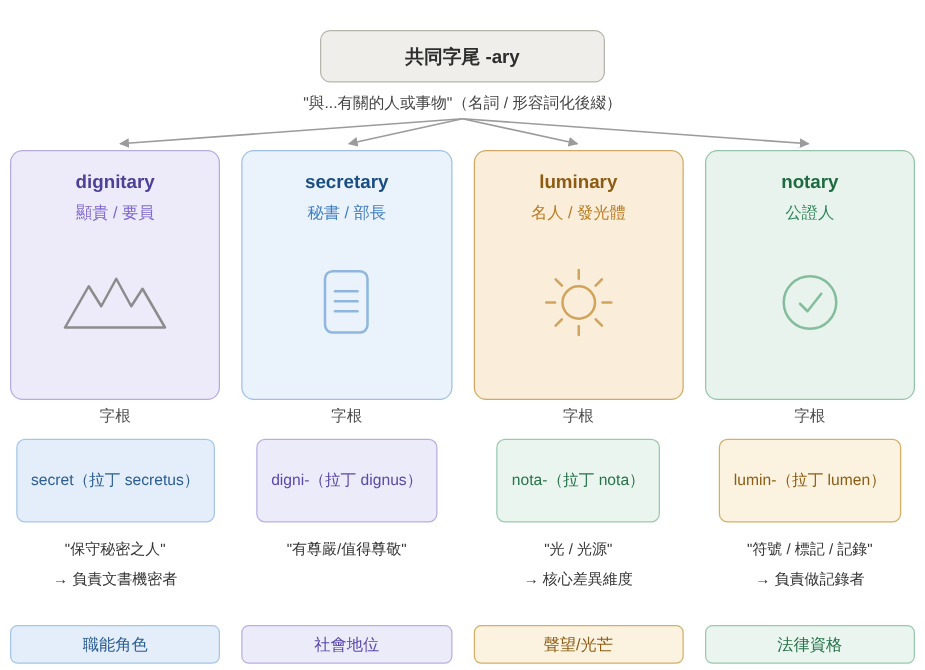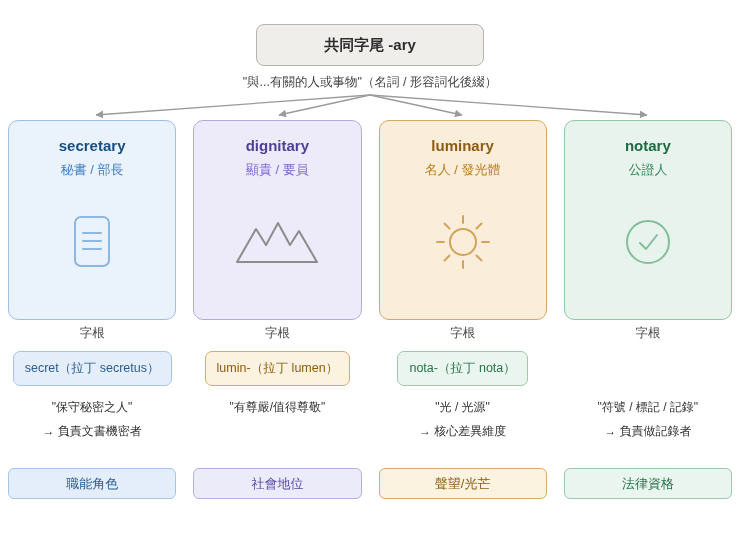--- a/index.html
+++ b/index.html
@@ -78,21 +78,21 @@
   .labels-row { margin-top: 5px; }
   .root-label {
     text-align: center;
     font-size: 12.5px;
     color: #4f4f4f;
   }
   .chips-row { margin-top: 9px; }
   .chip-cell { text-align: center; }
   .chip {
     display: inline-block;
-    padding: 8px 11px;
+    padding: 24px 11px;
     border-radius: 7px;
     background: var(--chip-bg);
     border: 1px solid var(--chip-border);
     color: var(--chip-text);
     font-size: 12.5px;
     white-space: nowrap;
   }
   .gloss-row { margin-top: 13px; }
   .gloss-cell { text-align: center; }
   .gloss-line1 {
@@ -143,39 +143,39 @@
       </marker>
     </defs>
     <line x1="362" y1="1" x2="88" y2="21" stroke="#9b9b9b" stroke-width="1.3" marker-end="url(#ah)"></line>
     <line x1="362" y1="1" x2="271" y2="21" stroke="#9b9b9b" stroke-width="1.3" marker-end="url(#ah)"></line>
     <line x1="362" y1="1" x2="454" y2="21" stroke="#9b9b9b" stroke-width="1.3" marker-end="url(#ah)"></line>
     <line x1="362" y1="1" x2="639" y2="21" stroke="#9b9b9b" stroke-width="1.3" marker-end="url(#ah)"></line>
   </svg>
 
   <div class="grid-row cards-row">
 
+    <div class="card" style="--card-bg: #edebfa; --card-border: #b6abe0; --title: #4f3f96; --meaning: #7d66cc; --chip-bg: #ecebfa; --chip-border: #b9aee2; --chip-text: #5a49a8; --icon: #8c8c8c;">
+      <div class="word">dignitary</div>
+      <div class="meaning">顯貴 / 要員</div>
+      <div class="icon-area">
+        <svg class="icon" width="92" height="48" viewBox="0 0 92 48">
+          <path d="M6,44 L25,11 L35,27 L47,5 L59,27 L68,13 L86,44 Z" fill="none" stroke="var(--icon)" stroke-width="2" stroke-linejoin="round"></path>
+        </svg>
+      </div>
+    </div>
+
     <div class="card" style="--card-bg: #eaf2fc; --card-border: #9fc0e6; --title: #1a4e80; --meaning: #3f7fc1; --chip-bg: #e3eefa; --chip-border: #a5c6e8; --chip-text: #2b5d8f; --icon: #8eb6de;">
       <div class="word">secretary</div>
       <div class="meaning">秘書 / 部長</div>
       <div class="icon-area">
         <svg class="icon" width="48" height="60" viewBox="0 0 48 60">
           <rect x="7" y="5" width="34" height="49" rx="6" fill="none" stroke="var(--icon)" stroke-width="2"></rect>
           <line x1="15" y1="21" x2="33" y2="21" stroke="var(--icon)" stroke-width="2" stroke-linecap="round"></line>
           <line x1="15" y1="29" x2="33" y2="29" stroke="var(--icon)" stroke-width="2" stroke-linecap="round"></line>
           <line x1="15" y1="37" x2="33" y2="37" stroke="var(--icon)" stroke-width="2" stroke-linecap="round"></line>
-        </svg>
-      </div>
-    </div>
-
-    <div class="card" style="--card-bg: #edebfa; --card-border: #b6abe0; --title: #4f3f96; --meaning: #7d66cc; --chip-bg: #ecebfa; --chip-border: #b9aee2; --chip-text: #5a49a8; --icon: #8c8c8c;">
-      <div class="word">dignitary</div>
-      <div class="meaning">顯貴 / 要員</div>
-      <div class="icon-area">
-        <svg class="icon" width="92" height="48" viewBox="0 0 92 48">
-          <path d="M6,44 L25,11 L35,27 L47,5 L59,27 L68,13 L86,44 Z" fill="none" stroke="var(--icon)" stroke-width="2" stroke-linejoin="round"></path>
         </svg>
       </div>
     </div>
 
     <div class="card" style="--card-bg: #faeedb; --card-border: #d2a964; --title: #8d5c12; --meaning: #b97a1e; --chip-bg: #fbf2df; --chip-border: #d6ae66; --chip-text: #8d5c12; --icon: #d2a35a;">
       <div class="word">luminary</div>
       <div class="meaning">名人 / 發光體</div>
       <div class="icon-area">
         <svg class="icon" width="64" height="64" viewBox="0 0 64 64">
           <circle cx="32" cy="32" r="13" fill="none" stroke="var(--icon)" stroke-width="2"></circle>
@@ -210,25 +210,28 @@
     <div class="root-label">字根</div>
     <div class="root-label">字根</div>
     <div class="root-label">字根</div>
     <div class="root-label">字根</div>
   </div>
 
   <div class="grid-row chips-row">
     <div class="chip-cell" style="--card-bg: #eaf2fc; --card-border: #9fc0e6; --title: #1a4e80; --meaning: #3f7fc1; --chip-bg: #e3eefa; --chip-border: #a5c6e8; --chip-text: #2b5d8f; --icon: #8eb6de;">
       <span class="chip">secret（拉丁 secretus）</span>
     </div>
+    <div class="chip-cell" style="--card-bg: #edebfa; --card-border: #b6abe0; --title: #4f3f96; --meaning: #7d66cc; --chip-bg: #ecebfa; --chip-border: #b9aee2; --chip-text: #5a49a8; --icon: #8c8c8c;">
+      <span class="chip">digni-（拉丁 dignus）</span>
+    </div>
+    <div class="chip-cell" style="--card-bg: #e7f3ec; --card-border: #95c5a9; --title: #1e6b41; --meaning: #2f855a; --chip-bg: #e9f5ee; --chip-border: #9bc9ae; --chip-text: #27734a; --icon: #84bd9c;">
+      <span class="chip">nota-（拉丁 nota）</span>
+    </div>
     <div class="chip-cell" style="--card-bg: #faeedb; --card-border: #d2a964; --title: #8d5c12; --meaning: #b97a1e; --chip-bg: #fbf2df; --chip-border: #d6ae66; --chip-text: #8d5c12; --icon: #d2a35a;">
       <span class="chip">lumin-（拉丁 lumen）</span>
-    </div>
-    <div class="chip-cell" style="--card-bg: #e7f3ec; --card-border: #95c5a9; --title: #1e6b41; --meaning: #2f855a; --chip-bg: #e9f5ee; --chip-border: #9bc9ae; --chip-text: #27734a; --icon: #84bd9c;">
-      <span class="chip">nota-（拉丁 nota）</span>
     </div>
   </div>
 
   <div class="grid-row gloss-row">
     <div class="gloss-cell">
       <div class="gloss-line1">"保守秘密之人"</div>
       <div class="gloss-line2">→ 負責文書機密者</div>
     </div>
     <div class="gloss-cell">
       <div class="gloss-line1">"有尊嚴/值得尊敬"</div>

